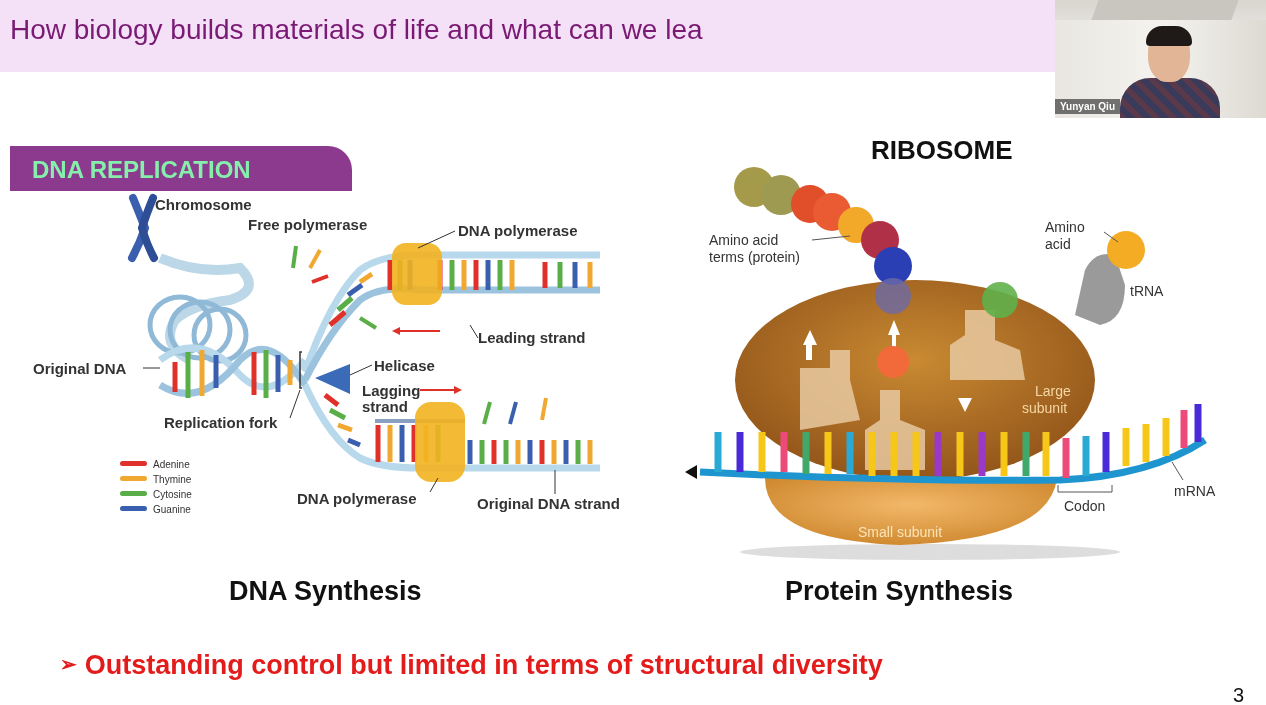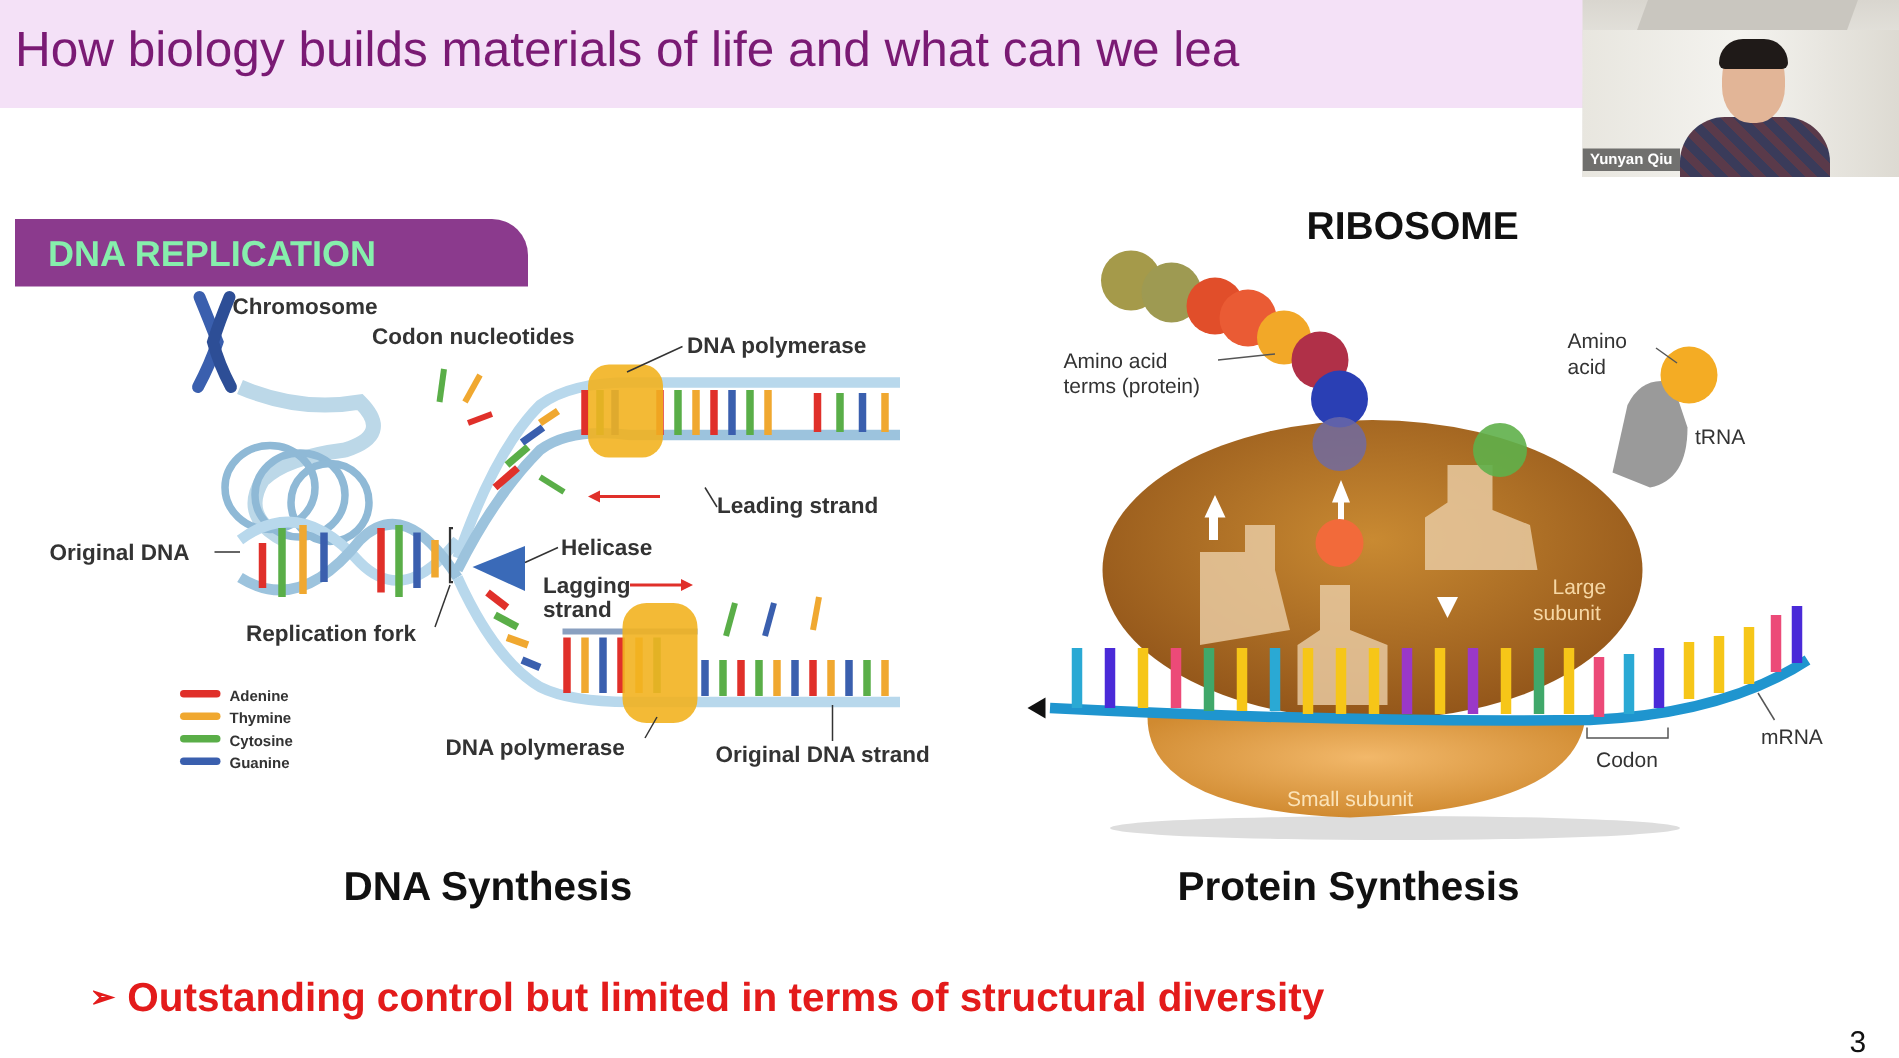--- a/index.html
+++ b/index.html
@@ -1,31 +1,31 @@
 <!DOCTYPE html>
 <html><head>
 <meta charset="utf-8">
 <style>
   html, body { margin:0; padding:0; }
   body { width:1266px; height:705px; position:relative; overflow:hidden; background:#ffffff; font-family:"Liberation Sans", sans-serif; }
   .title-bar { position:absolute; left:0; top:0; width:1266px; height:72px; background:#f4e1f7; }
-  .title { position:absolute; left:10px; top:14px; font-size:33px; color:#7a1a74; white-space:nowrap; font-family:"Liberation Sans", sans-serif; }
+  .title { position:absolute; left:10px; top:14px; font-size:28px; color:#7a1a74; white-space:nowrap; font-family:"Liberation Sans", sans-serif; }
   .webcam { position:absolute; left:1055px; top:0; width:238px; height:118px; background:linear-gradient(180deg,#d9d6cf 0%,#ecebe6 40%,#cfcbc4 100%); overflow:hidden; }
   .webcam .wall { position:absolute; left:0; top:20px; width:211px; height:98px; background:linear-gradient(90deg,#e8e6df,#f4f3ef 50%,#dddad2); }
   .webcam .ceiling { position:absolute; left:40px; top:0; width:140px; height:20px; background:#c9c6bf; transform:skewX(-20deg); }
   .webcam .person-body { position:absolute; left:65px; top:78px; width:100px; height:50px; border-radius:30px 30px 0 0; background:repeating-linear-gradient(45deg,#3a3b5a 0 6px,#5a3a4a 6px 12px); }
   .webcam .person-head { position:absolute; left:93px; top:28px; width:42px; height:54px; border-radius:45%; background:#e2b597; }
   .webcam .hair { position:absolute; left:91px; top:26px; width:46px; height:20px; border-radius:24px 24px 6px 6px; background:#1f1a18; }
   .webcam .name { position:absolute; left:0px; top:99px; padding:2px 5px; background:rgba(60,60,60,0.7); color:#fff; font-size:10px; font-weight:bold; }
 
   .dna-banner { position:absolute; left:10px; top:146px; width:342px; height:45px; background:#8b3a8d; border-radius:0 24px 0 0; }
   .dna-banner span { position:absolute; left:22px; top:10px; color:#86efac; font-weight:bold; font-size:24px; }
 
   .lbl { position:absolute; font-weight:bold; color:#333; font-size:15px; white-space:nowrap; }
-  .lbl-s { position:absolute; color:#333; font-size:10px; white-space:nowrap;font-weight:bold; }
+  .lbl-s { position:absolute; color:#333; font-size:10px; white-space:nowrap; }
   .rlbl { position:absolute; color:#333; font-size:14px; white-space:nowrap; }
 
   .legend-row { position:absolute; left:120px; height:12px; }
   .legend-row .sw { display:inline-block; width:27px; height:5px; border-radius:3px; vertical-align:middle; margin-right:6px; }
 
   .ribosome-title { position:absolute; left:871px; top:135px; font-size:26px; font-weight:bold; color:#111;text-align:right; }
   .caption { position:absolute; font-size:27px; font-weight:bold; color:#111; top:576px; }
   .bullet { position:absolute; left:60px; top:650px; font-size:27px; font-weight:bold; color:#e31b1b; white-space:nowrap; }
   .bullet .arrow { font-size:20px; margin-right:8px; vertical-align:3px; }
   .page-num { position:absolute; left:1233px; top:684px; font-size:20px; color:#111; }
@@ -161,21 +161,21 @@
     <path d="M455 231 L418 248"></path>
     <path d="M478 338 L470 325"></path>
     <path d="M372 365 L350 375"></path>
     <path d="M430 492 L438 478"></path>
     <path d="M555 494 L555 470"></path>
     <path d="M290 418 L300 390"></path>
   </g>
 </svg>
 
 <div class="lbl" style="left:155px;top:196px;">Chromosome</div>
-<div class="lbl" style="left:248px;top:216px;">Codon nucleotides</div>
+<div class="lbl" style="left:248px;top:216px;">Free polymerase</div>
 <div class="lbl" style="left:458px;top:222px;">DNA polymerase</div>
 <div class="lbl" style="left:478px;top:329px;">Leading strand</div>
 <div class="lbl" style="left:33px;top:360px;">Original DNA</div>
 <div class="lbl" style="left:374px;top:357px;">Helicase</div>
 <div class="lbl" style="left:362px;top:382px;">Lagging</div>
 <div class="lbl" style="left:362px;top:398px;">strand</div>
 <div class="lbl" style="left:164px;top:414px;">Replication fork</div>
 <div class="lbl" style="left:297px;top:490px;">DNA polymerase</div>
 <div class="lbl" style="left:477px;top:495px;">Original DNA strand</div>
 

